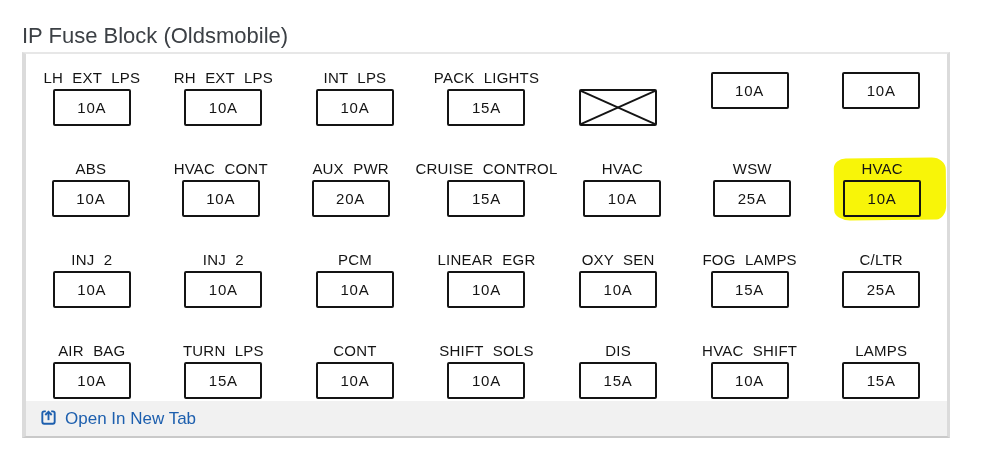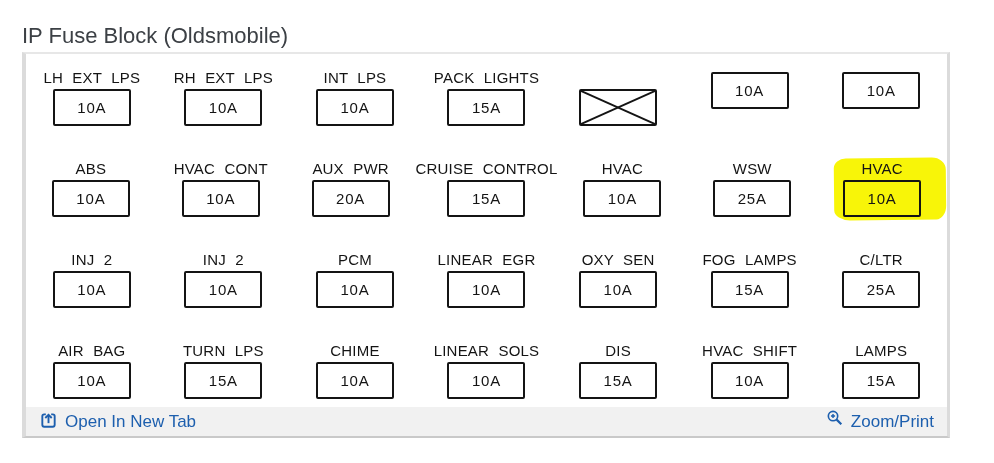--- a/index.html
+++ b/index.html
@@ -48,21 +48,21 @@
   .fuse-box.crossed { padding:0; background:transparent; }
   .fuse-cell.highlighted .fuse-box { background:transparent; }
   .hl {
     position:absolute; z-index:0;
     left:calc(50% - 48px); top:0; width:112px; height:62px;
     background:var(--hl);
     border-radius:12px 14px 10px 16px / 10px 12px 14px 10px;
     transform:rotate(-0.6deg);
   }
   .toolbar {
-    height:29px; background:var(--bar);
+    height:35px; background:var(--bar);
     display:flex; align-items:center; justify-content:space-between;
     padding:0 13px;
   }
   .link {
     display:flex; align-items:center; gap:7px;
     color:var(--link); font-size:17px;
     cursor:pointer; text-decoration:none; white-space:nowrap;
   }
   .link svg { display:block; transform:translateY(-1px); }
   .link .zoom-icon { transform:translateY(-4px); }
@@ -215,27 +215,27 @@
             <span>10A</span>
           </div>
         </div>
         <div class="fuse-cell">
           <div class="fuse-label">TURN LPS</div>
           <div class="fuse-box">
             <span>15A</span>
           </div>
         </div>
         <div class="fuse-cell">
-          <div class="fuse-label">CHIME</div>
-          <div class="fuse-box">
-            <span>10A</span>
-          </div>
-        </div>
-        <div class="fuse-cell">
-          <div class="fuse-label">LINEAR SOLS</div>
+          <div class="fuse-label">CONT</div>
+          <div class="fuse-box">
+            <span>10A</span>
+          </div>
+        </div>
+        <div class="fuse-cell">
+          <div class="fuse-label">SHIFT SOLS</div>
           <div class="fuse-box">
             <span>10A</span>
           </div>
         </div>
         <div class="fuse-cell">
           <div class="fuse-label">DIS</div>
           <div class="fuse-box">
             <span>15A</span>
           </div>
         </div>
@@ -256,22 +256,14 @@
 
   <div class="toolbar">
     <a class="link">
       <svg class="newtab-icon" width="19" height="19" viewBox="0 0 20 20">
         <path d="M7.2 3.5 H5.5 Q3.5 3.5 3.5 5.5 V14.5 Q3.5 16.5 5.5 16.5 H14.5 Q16.5 16.5 16.5 14.5 V5.5 Q16.5 3.5 14.5 3.5 H12.8" fill="none" stroke="#1d5fae" stroke-width="2"></path>
         <path d="M10 12.8 V4.4" fill="none" stroke="#1d5fae" stroke-width="2"></path>
         <path d="M6.6 7.4 L10 4 L13.4 7.4" fill="none" stroke="#1d5fae" stroke-width="2"></path>
       </svg>
       <span>Open In New Tab</span>
     </a>
-    <a class="link">
-      <svg class="zoom-icon" width="18" height="18" viewBox="0 0 20 20">
-        <circle cx="7.8" cy="7.8" r="5.2" fill="none" stroke="#1d5fae" stroke-width="1.8"></circle>
-        <path d="M7.8 5.5 V10.1 M5.5 7.8 H10.1" fill="none" stroke="#1d5fae" stroke-width="1.6"></path>
-        <path d="M11.8 11.8 L17 17" fill="none" stroke="#1d5fae" stroke-width="2.4"></path>
-      </svg>
-      <span>Zoom/Print</span>
-    </a>
   </div>
 </div>
 
 </body></html>

